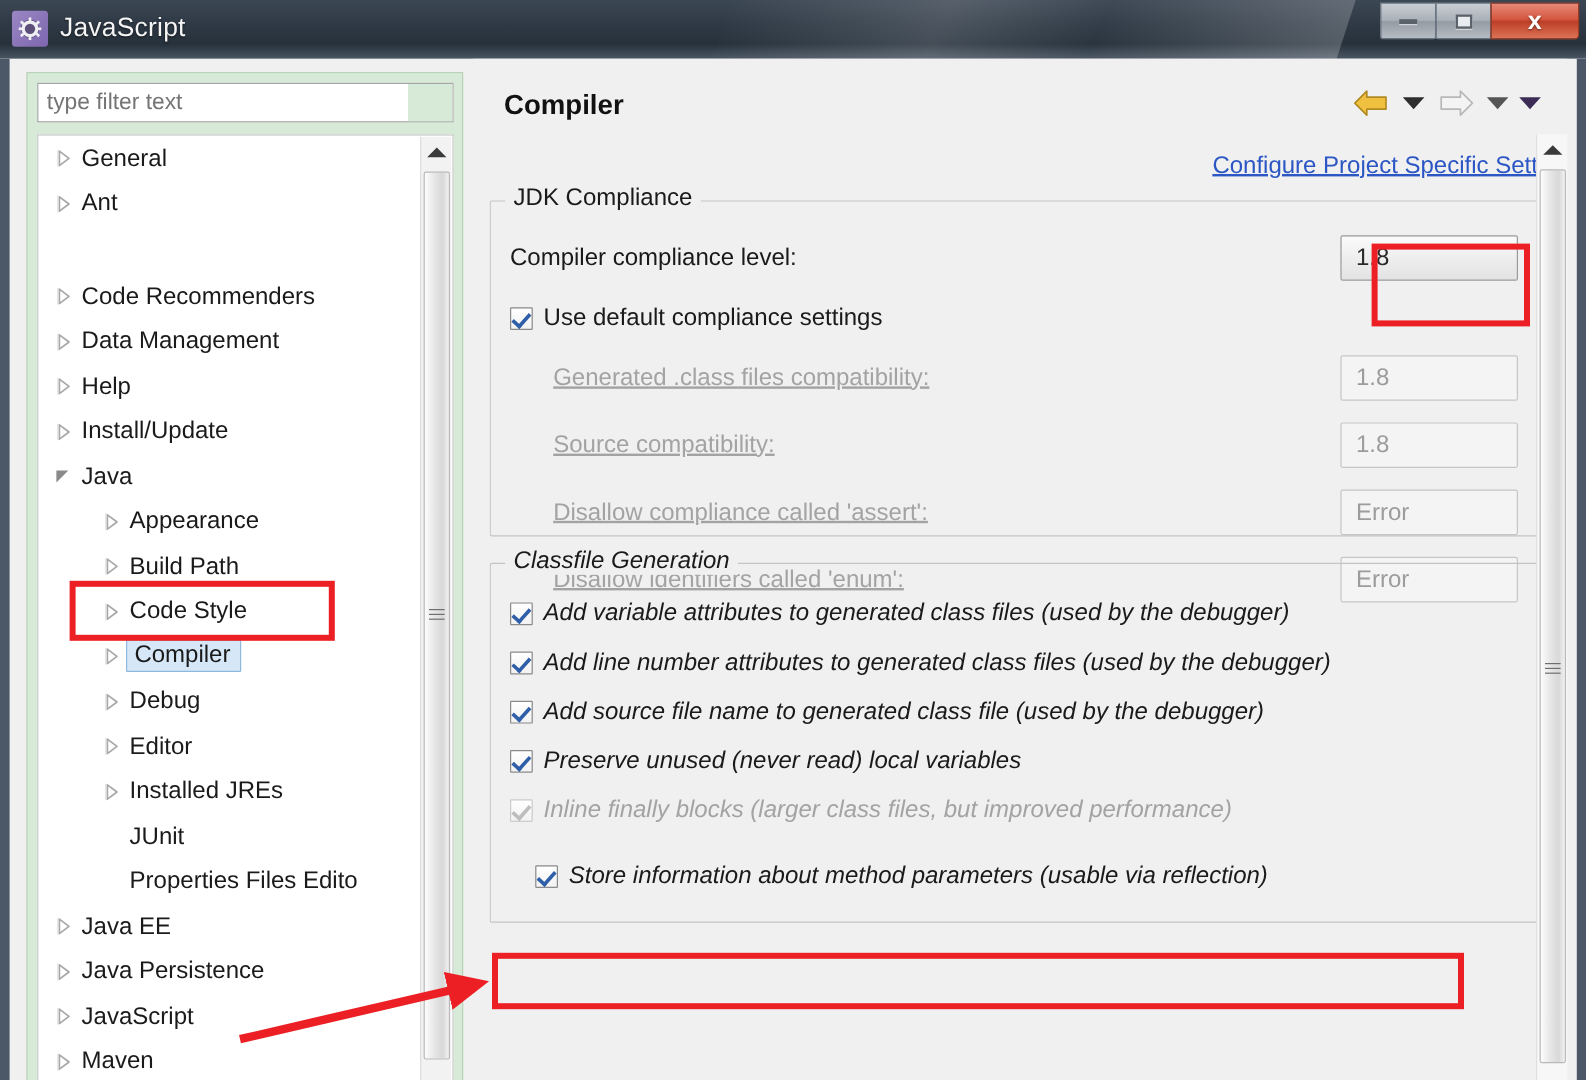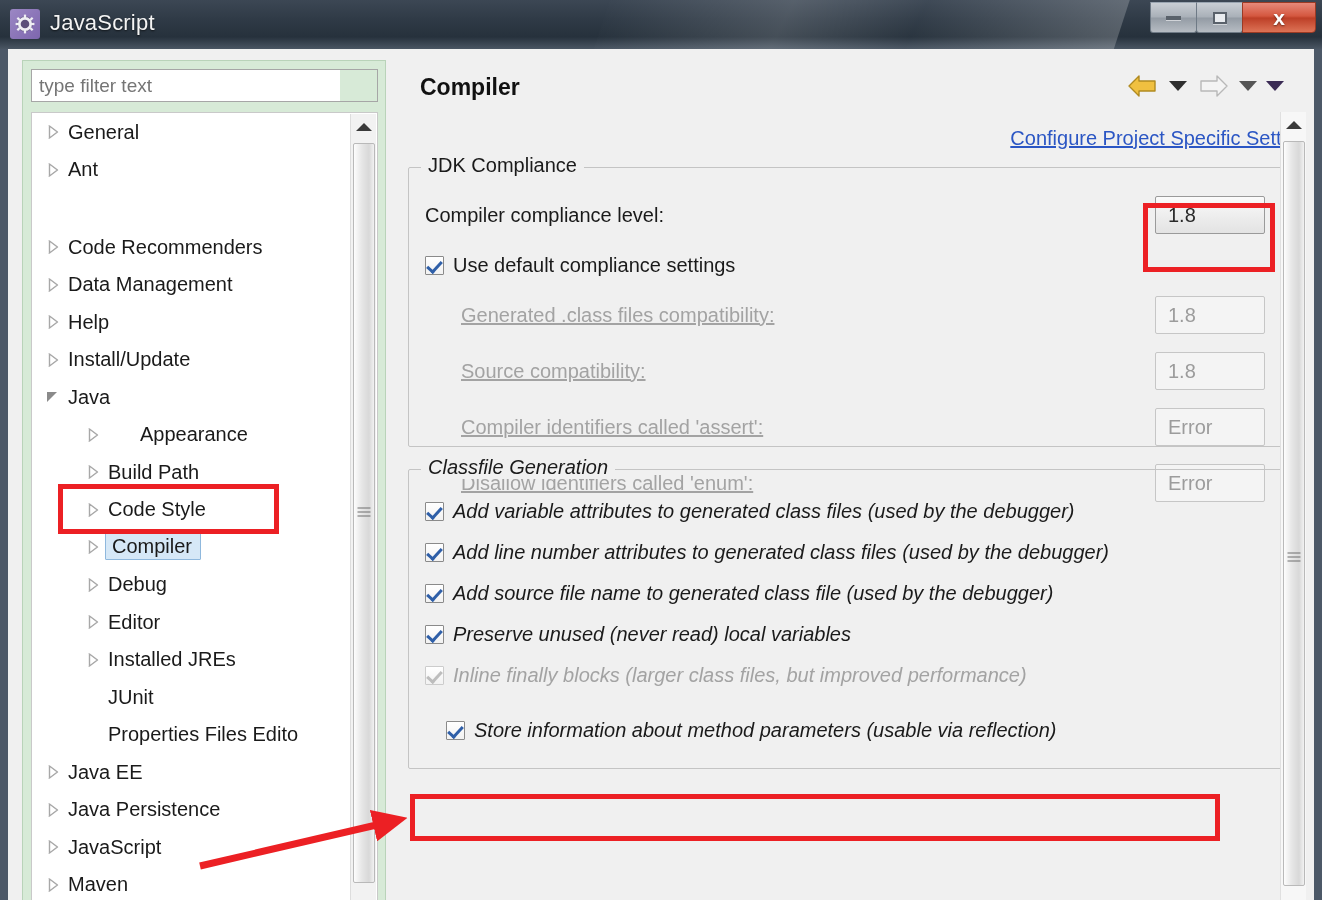--- a/index.html
+++ b/index.html
@@ -319,21 +319,21 @@
     align-items: center;
     font-size: 20px;
     color: #1a1a1a;
     white-space: nowrap;
   }
   .row.indent { left: 52px; text-decoration: underline; }
   .row.dim { color: #a3a3a3; }
 
   .field {
     position: absolute;
-    width: 110px; height: 38px;
+    width: 148px; height: 38px;
     background: linear-gradient(180deg, #fbfbfb 0%, #eeeeee 50%, #e3e3e3 100%);
     border: 1px solid #9a9a9a;
     border-radius: 2px;
     display: flex;
     align-items: center;
     padding-left: 12px;
     font-size: 20px;
     color: #2a2a2a;
   }
   .field.dim { color: #9c9c9c; background: #f4f4f4; border-color: #c6c6c6; }
@@ -480,21 +480,21 @@
                 </svg>
               </span>
               <span class="lbl">Install/Update</span>
             </div>
             <div class="tree-item" style="padding-left: 14px;">
               <span class="arrow expanded">
                 <span class="tri-filled"></span>
               </span>
               <span class="lbl">Java</span>
             </div>
-            <div class="tree-item" style="padding-left: 54px; gap: 32px;">
+            <div class="tree-item" style="padding-left: 54px;">
               <span class="arrow collapsed">
                 <svg class="tri-outline" viewBox="0 0 11 14">
                   <path d="M1.5 1 L9.5 7 L1.5 13 Z" fill="none" stroke="#a8a8a8" stroke-width="1.4" stroke-linejoin="round"></path>
                 </svg>
               </span>
               <span class="lbl">Appearance</span>
             </div>
             <div class="tree-item" style="padding-left: 54px;">
               <span class="arrow collapsed">
                 <svg class="tri-outline" viewBox="0 0 11 14">
@@ -654,21 +654,21 @@
               <div class="field dim" style="right: 18px; top: 128px;">
                 <span>1.8</span>
               </div>
               <div class="row indent dim" style="top: 186px;">
                 <span>Source compatibility:</span>
               </div>
               <div class="field dim" style="right: 18px; top: 184px;">
                 <span>1.8</span>
               </div>
               <div class="row indent dim" style="top: 242px;">
-                <span>Compiler identifiers called 'assert':</span>
+                <span>Disallow compliance called 'assert':</span>
               </div>
               <div class="field dim" style="right: 18px; top: 240px;">
                 <span>Error</span>
               </div>
               <div class="row indent dim" style="top: 298px;">
                 <span>Disallow identifiers called 'enum':</span>
               </div>
               <div class="field dim" style="right: 18px; top: 296px;">
                 <span>Error</span>
               </div>

